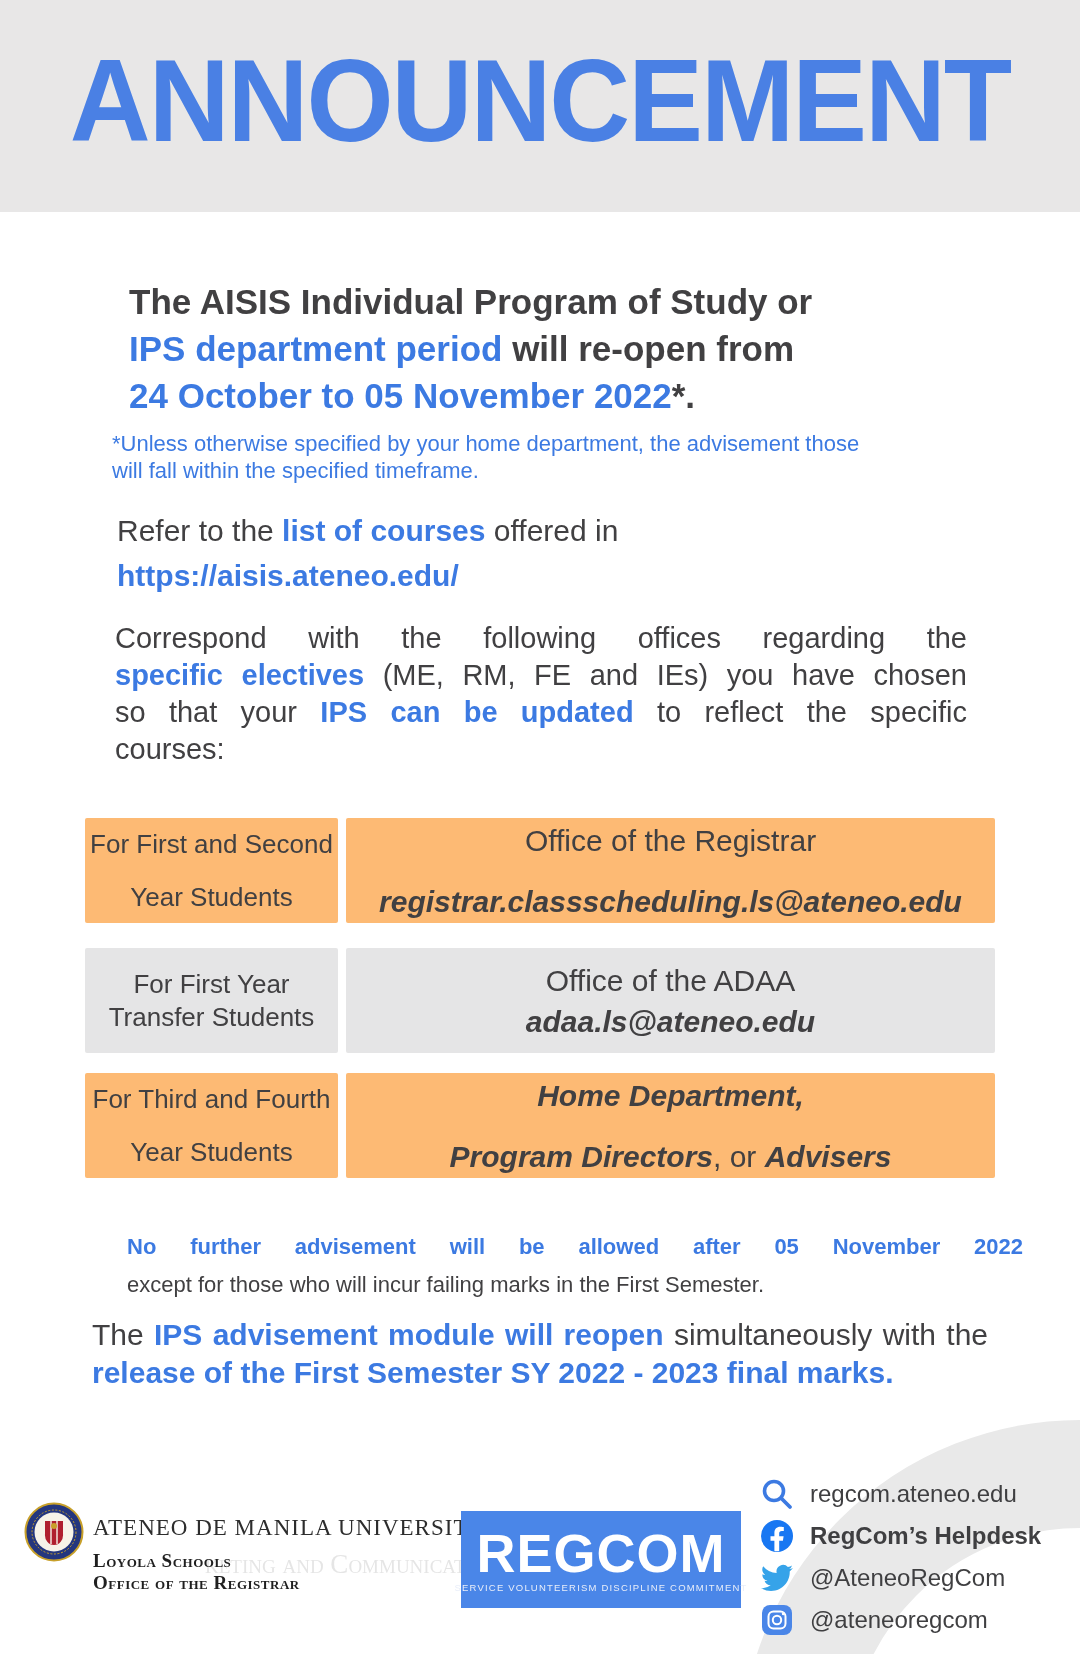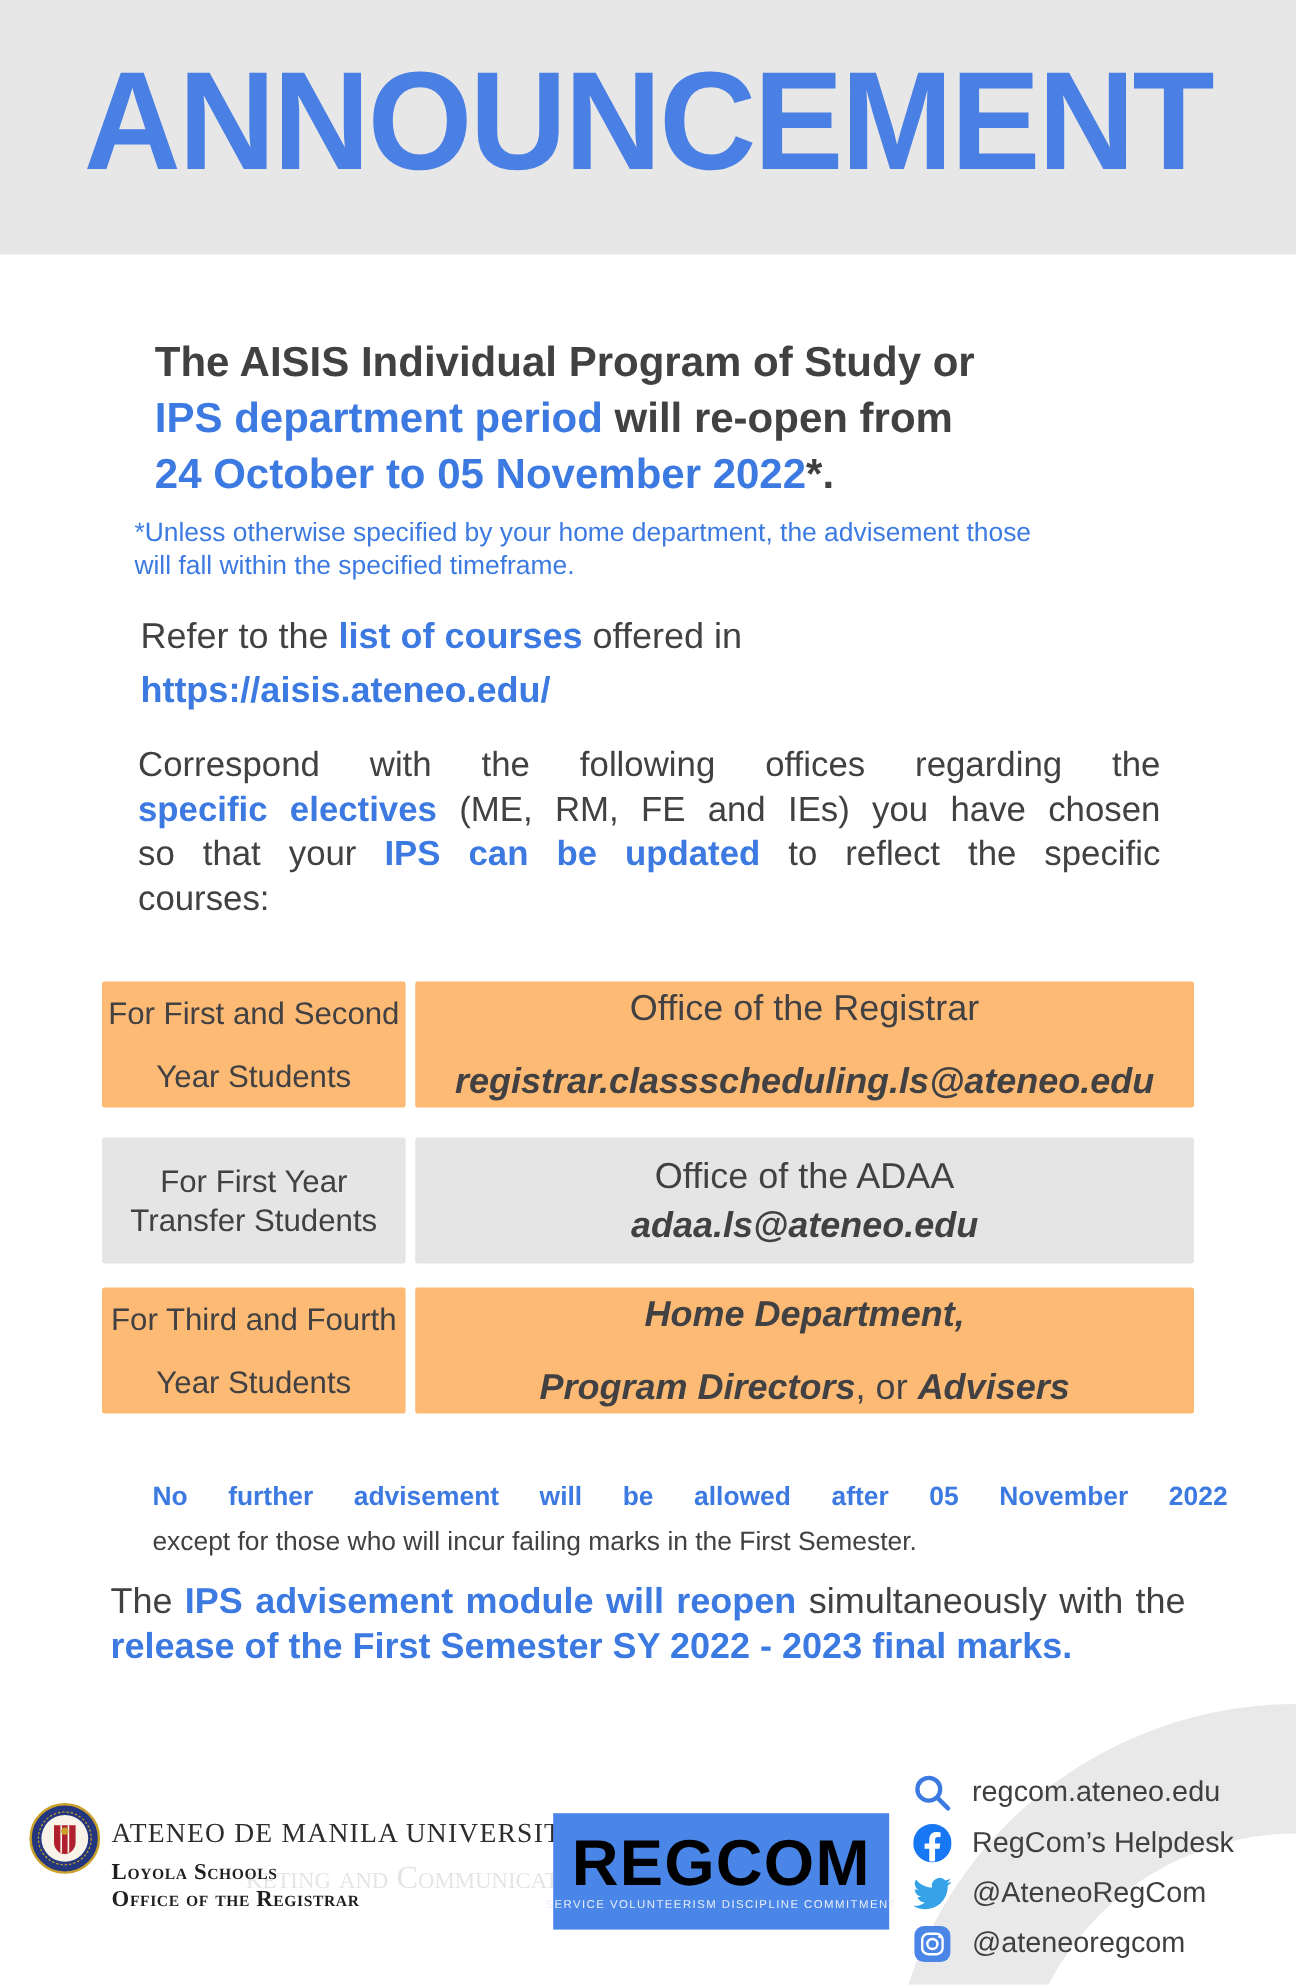--- a/index.html
+++ b/index.html
@@ -49,24 +49,24 @@
   .seal{position:absolute;left:24px;top:1502px;z-index:2;}
   .uni{position:absolute;left:93px;top:1515px;font-family:"Liberation Serif",serif;font-size:23px;
        letter-spacing:1px;color:#2d2d2d;z-index:2;}
   .unit{position:absolute;left:93px;top:1550px;font-family:"Liberation Serif",serif;
         font-variant:small-caps;font-weight:700;font-size:19px;line-height:22px;color:#1f1f1f;
         letter-spacing:.5px;z-index:2;}
   .watermark{position:absolute;left:205px;top:1549px;font-family:"Liberation Serif",serif;
         font-variant:small-caps;font-size:27px;color:#bfbfbf;opacity:.4;white-space:nowrap;z-index:1;}
   .regcom{position:absolute;left:461px;top:1511px;width:280px;height:97px;background:#4a86e8;
         display:flex;flex-direction:column;align-items:center;justify-content:center;z-index:2;}
-  .regcom .name{font-size:54px;font-weight:700;line-height:52px;letter-spacing:1px;color:#000000;}
+  .regcom .name{font-size:54px;font-weight:700;line-height:52px;letter-spacing:1px;color:#ffffff;}
   .regcom .tag{font-size:9.5px;letter-spacing:1.2px;margin-top:3px;color:#e9eef9;white-space:nowrap;}
   .social-row{position:absolute;left:760px;height:36px;display:flex;align-items:center;gap:16px;z-index:2;}
-  .sr-0{top:1476px;} .sr-1{top:1518px;} .sr-2{top:1560px;} .sr-3{top:1602px;}
+  .sr-0{top:1476px;} .sr-1{top:1518px;font-weight:bold;} .sr-2{top:1560px;} .sr-3{top:1602px;}
   .social-label{font-size:24px;color:#3f3f41;white-space:nowrap;}
   .icon-box{width:34px;height:34px;display:flex;align-items:center;justify-content:center;}
 </style>
 </head>
 <body>
 
 <div class="poster">
 
   <header class="band">
     <h1>ANNOUNCEMENT</h1>

